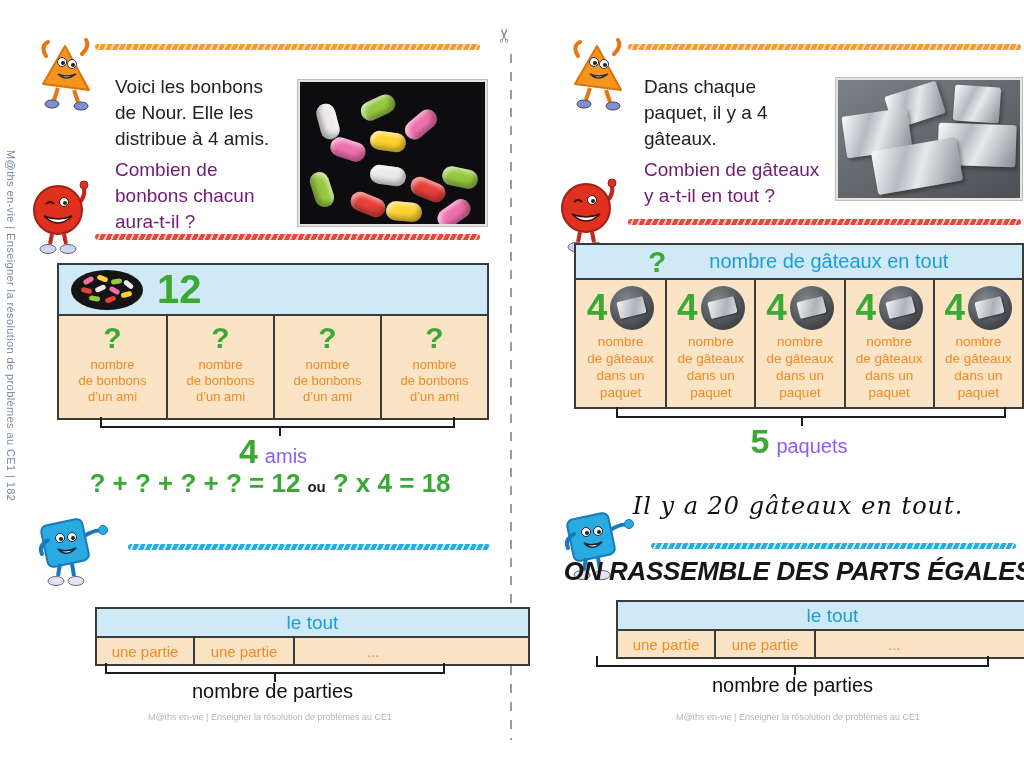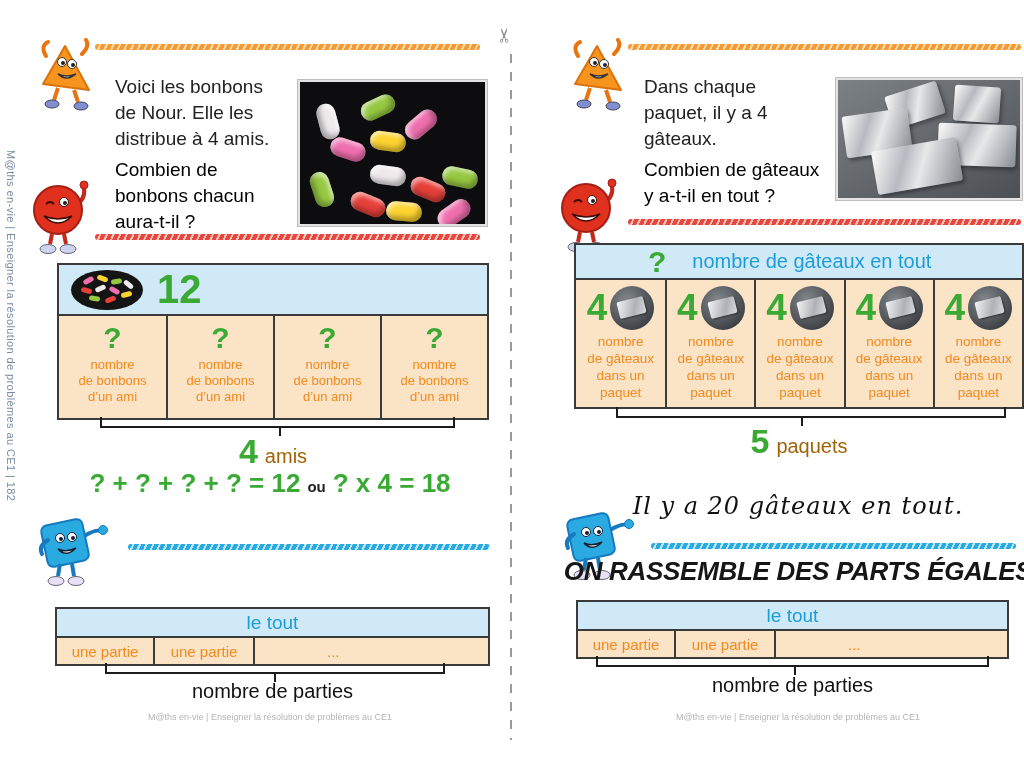--- a/index.html
+++ b/index.html
@@ -18,21 +18,21 @@
 
   .page{position:absolute;top:30px;height:710px;}
 
   
   .hatch{position:absolute;height:6px;border-radius:3px;}
   .hatch.orange{background:repeating-linear-gradient(115deg,#f59b31 0 4px,#fbd9ae 4px 6px);}
   .hatch.red{background:repeating-linear-gradient(115deg,#e8473d 0 4px,#f6c0ba 4px 6px);}
   .hatch.blue{background:repeating-linear-gradient(115deg,#29abe2 0 4px,#bce4f7 4px 6px);}
 
   .statement{font-size:19px;line-height:26px;white-space:pre-line;color:#222;}
-  .question{font-size:19px;line-height:26px;white-space:pre-line;color:#000000;}
+  .question{font-size:19px;line-height:26px;white-space:pre-line;color:#701a75;}
 
   
   .photo{position:absolute;border:2px solid #e3e3e3;box-shadow:0 0 0 1px #bdbdbd;overflow:hidden;}
   .candies{background:#0d0d10;}
   .candy{position:absolute;width:36px;height:19px;border-radius:10px;
          box-shadow:inset -3px -4px 5px rgba(0,0,0,.3), inset 3px 3px 4px rgba(255,255,255,.55);}
   .cakes{background:linear-gradient(150deg,#7c8186,#4c5055);}
   .packet{position:absolute;border-radius:3px;
           background:linear-gradient(115deg,#f2f3f4 5%,#b6bac0 35%,#e6e8ea 55%,#878c92 100%);
           box-shadow:2px 3px 4px rgba(0,0,0,.35);}
@@ -58,33 +58,33 @@
   .minipacket{position:absolute;left:8px;top:13px;width:27px;height:17px;border-radius:2px;transform:rotate(-14deg);
               background:linear-gradient(115deg,#f4f4f5,#aeb2b7 60%,#d8dadd);box-shadow:1px 1px 2px rgba(0,0,0,.5);}
 
   
   .bracket{position:absolute;height:11px;border-left:2px solid #1c1c1c;border-right:2px solid #1c1c1c;
            border-bottom:2px solid #1c1c1c;box-sizing:border-box;}
   .tick{position:absolute;bottom:-10px;width:2px;height:10px;background:#1c1c1c;}
 
   .count{position:absolute;display:flex;justify-content:center;align-items:baseline;gap:7px;}
   .count .big{font-size:34px;font-weight:bold;color:#3aaa35;}
-  .count .small{font-size:20px;color:#a16207;}
+  .count .small{font-size:20px;color:#8b5cf6;}
 
   .eq{position:absolute;text-align:center;font-weight:bold;color:#3aaa35;}
   .eq .ou{color:#222;font-size:15px;margin:0 7px;}
 
   .answer{position:absolute;text-align:center;font-family:"DejaVu Serif",cursive;font-style:italic;
           font-size:24px;color:#101010;letter-spacing:1px;}
 
   .rule{position:absolute;text-align:center;font-size:26px;font-weight:900;font-style:italic;
         color:#161616;letter-spacing:-.3px;}
 
   
-  .gtable{position:absolute;border:2px solid #3a3a39;box-sizing:border-box;}
+  .gtable{position:absolute;border:2px solid #3a3a39;box-sizing:border-box;margin-left:40px;}
   .ghead{height:27px;background:#cfe9f7;border-bottom:2px solid #3a3a39;display:flex;align-items:center;
          justify-content:center;color:#1b9dd9;font-size:19px;}
   .grow{display:grid;height:26px;background:#fbe3c6;}
   .gpart{border-right:2px solid #3a3a39;display:flex;align-items:center;justify-content:center;
          color:#f18a21;font-size:15px;box-sizing:border-box;}
   .gmore{display:flex;align-items:center;color:#f18a21;font-size:15px;padding-left:72px;}
   .glabel{position:absolute;text-align:center;font-size:20px;color:#111;}
 
   .pfoot{position:absolute;text-align:center;font-size:9px;color:#b5b5b5;}
 </style>
@@ -291,21 +291,21 @@
       <path d="M34 62 L36 72" stroke="#c5281c" stroke-width="4"></path>
       <ellipse cx="18" cy="77" rx="8" ry="4.5" fill="#cfd4ee" stroke="#667"></ellipse>
       <ellipse cx="38" cy="77" rx="8" ry="4.5" fill="#cfd4ee" stroke="#667"></ellipse>
     </svg>
 
     <div class="hatch red" style="left:72px;top:189px;width:393px;"></div>
 
     <div class="ptable" style="left:18px;top:213px;width:450px;">
       <div class="phead" style="height:33px;">
         <span class="total-num" style="font-size:30px;margin-left:72px;">?</span>
-        <span class="total-label" style="margin-left:26px;">nombre de gâteaux en tout</span>
+        <span class="total-label" style="margin-left:43px;">nombre de gâteaux en tout</span>
       </div>
       <div class="pcells" style="grid-template-columns:repeat(5,1fr);height:127px;">
         <div class="pcell">
           <div class="numrow">
               <span class="n">4</span>
             <span class="cakecircle">
                 <span class="minipacket"></span>
               </span>
             </div>
           <div class="plabel r">nombre

